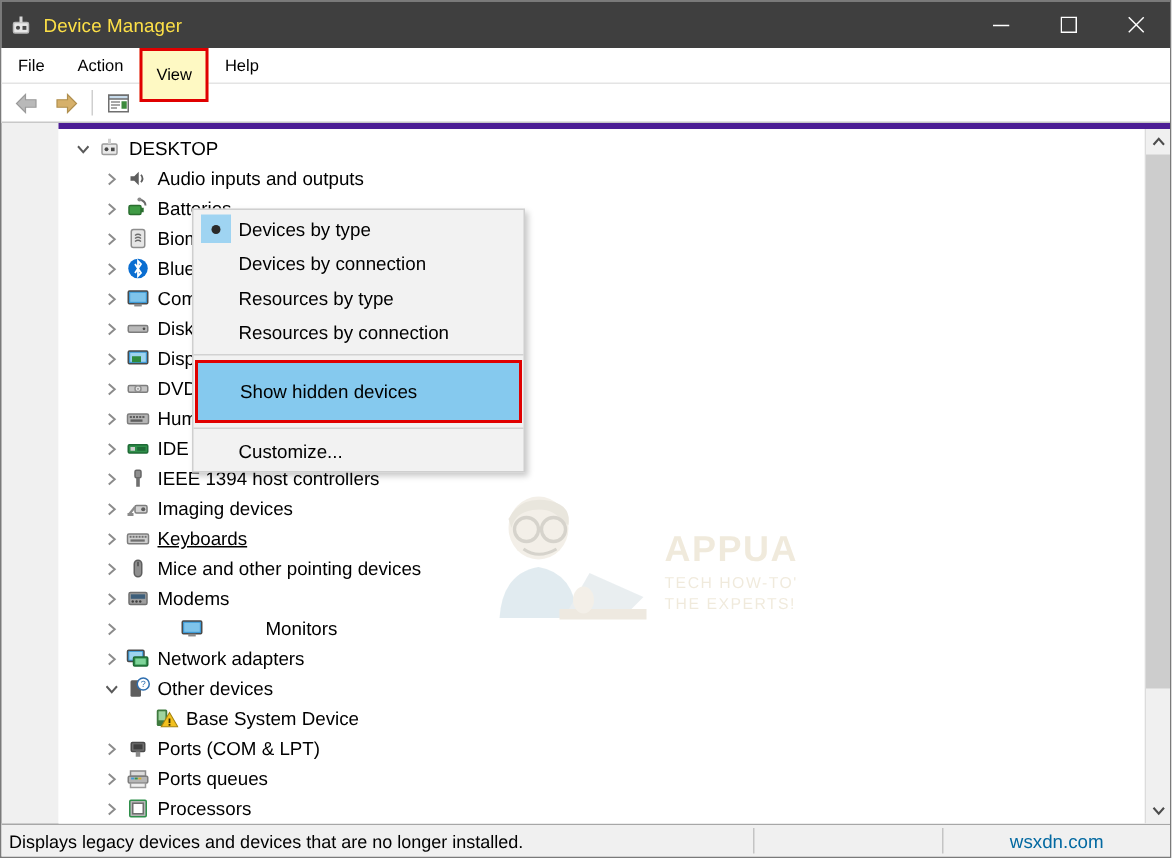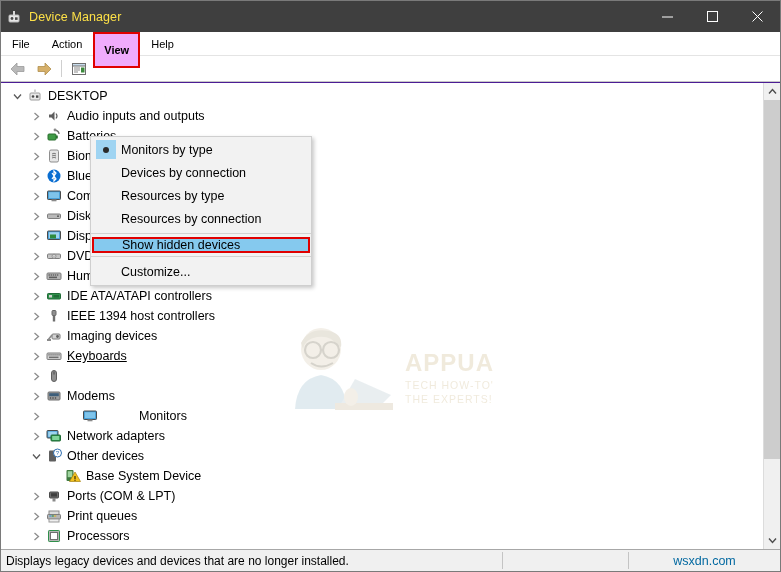--- a/index.html
+++ b/index.html
@@ -49,24 +49,23 @@
     border-bottom: 1px solid #e4e4e4;
     position: relative; z-index: 30;
   }
   .menu-item {
     padding: 0 11px;
     display: flex; align-items: center;
     font-size: 11px; color: #000000;
     white-space: nowrap;
   }
   .menu-item.highlight {
-    background: #f0abfc;
+    background: #fef9c3;
     border: 2px solid #e00000;
     padding: 16px 9px;
-    font-weight: bold;
   }
 
   
   .toolbar {
     height: 26px; flex: 0 0 26px;
     background: #ffffff;
     display: flex; align-items: center;
     padding-left: 5px; gap: 2px;
     border-bottom: 1px solid #c8c8c8;
     position: relative; z-index: 5;
@@ -78,23 +77,24 @@
   .tb-sep {
     width: 1px; height: 17px;
     background: #cfcfcf; margin: 0 3px;
   }
 
   
   .bodyarea {
     flex: 1 1 auto;
     display: flex;
     background: #ffffff;
-    border-top: 1px solid #4c1d95;
+    border-top: 4px solid #4c1d95;
     position: relative;
     overflow: hidden;
+    margin-left: 38px;
   }
   .treepane {
     flex: 1 1 auto;
     position: relative;
     background: #ffffff;
     padding-top: 3px;
     overflow: hidden;
   }
   .row {
     height: 20px;
@@ -196,21 +196,21 @@
     background: #2a2a2a; display: block;
   }
   .dd-label { white-space: nowrap; }
   .dd-sep {
     height: 1px; background: #d2d2d2;
     margin: 3px 0 3px 0;
   }
   .dd-item.selected {
     background: #85c9ee;
     border: 2px solid #e00000;
-    height: 16px;
+    height: 42px;
     margin: 2px 1px;
   }
   .dd-item.selected .dd-gutter { width: 28px; flex: 0 0 28px; }
 </style>
 </head>
 <body>
 
 <div id="app">
 
   <div class="titlebar">
@@ -503,20 +503,21 @@
               <svg width="9" height="9" viewBox="0 0 9 9">
                 <path d="M2.5 1 L6.5 4.5 L2.5 8" fill="none" stroke="#8c8c8c" stroke-width="1.3"></path>
               </svg>
             </span>
             <span class="ico">
               <svg width="16" height="16" viewBox="0 0 16 16">
                 <rect x="5.5" y="2.5" width="5" height="11" rx="2.5" fill="#8f8f8f" stroke="#5e5e5e"></rect>
                 <line x1="8" y1="3.5" x2="8" y2="6.5" stroke="#4a4a4a" stroke-width="1"></line>
               </svg>
             </span>
+            <span class="lbl">Mice and other pointing devices</span>
           </div>
           <div class="row" style="padding-left: 27px;">
             <span class="chev">
               <svg width="9" height="9" viewBox="0 0 9 9">
                 <path d="M2.5 1 L6.5 4.5 L2.5 8" fill="none" stroke="#8c8c8c" stroke-width="1.3"></path>
               </svg>
             </span>
             <span class="ico">
               <svg width="16" height="16" viewBox="0 0 16 16">
                 <rect x="2" y="4" width="12" height="8" rx="1" fill="#9e9e9e" stroke="#6f6f6f"></rect>
@@ -611,21 +612,21 @@
             <span class="ico">
               <svg width="16" height="16" viewBox="0 0 16 16">
                 <rect x="3" y="3" width="10" height="3.5" fill="#dcdcdc" stroke="#8a8a8a"></rect>
                 <rect x="1.5" y="6.5" width="13" height="4.5" rx="0.8" fill="#b5b5b5" stroke="#7d7d7d"></rect>
                 <rect x="3" y="11" width="10" height="3" fill="#eeeeee" stroke="#9a9a9a"></rect>
                 <rect x="3.4" y="7.4" width="2" height="1.2" fill="#3d9ad6"></rect>
                 <rect x="5.8" y="7.4" width="2" height="1.2" fill="#2f8f4a"></rect>
                 <rect x="8.2" y="7.4" width="2" height="1.2" fill="#d6b02e"></rect>
               </svg>
             </span>
-            <span class="lbl">Print queues</span>
+            <span class="lbl">Ports queues</span>
           </div>
           <div class="row" style="padding-left: 27px;">
             <span class="chev">
               <svg width="9" height="9" viewBox="0 0 9 9">
                 <path d="M2.5 1 L6.5 4.5 L2.5 8" fill="none" stroke="#8c8c8c" stroke-width="1.3"></path>
               </svg>
             </span>
             <span class="ico">
               <svg width="16" height="16" viewBox="0 0 16 16">
                 <rect x="2.5" y="2.5" width="11" height="11" rx="0.8" fill="#b5b5b5" stroke="#2f8f4a" stroke-width="1"></rect>
@@ -683,21 +684,21 @@
       </div>
     </div>
 
     <div class="dropdown" id="dropdown">
         <div class="dd-item">
           <span class="dd-gutter">
             <span class="dd-radio">
               <i></i>
             </span>
           </span>
-          <span class="dd-label">Monitors by type</span>
+          <span class="dd-label">Devices by type</span>
         </div>
         <div class="dd-item">
           <span class="dd-gutter"></span>
           <span class="dd-label">Devices by connection</span>
         </div>
         <div class="dd-item">
           <span class="dd-gutter"></span>
           <span class="dd-label">Resources by type</span>
         </div>
         <div class="dd-item">

